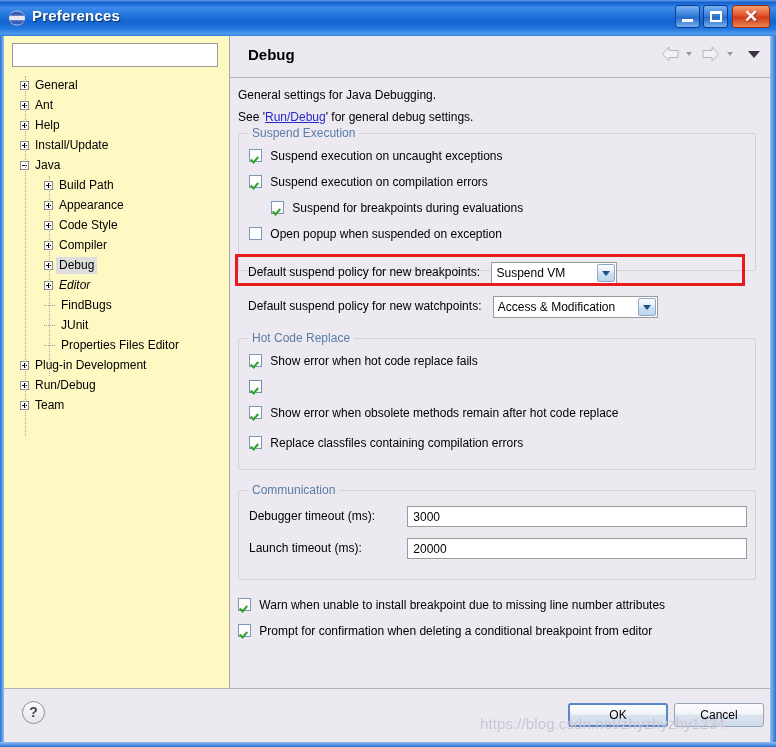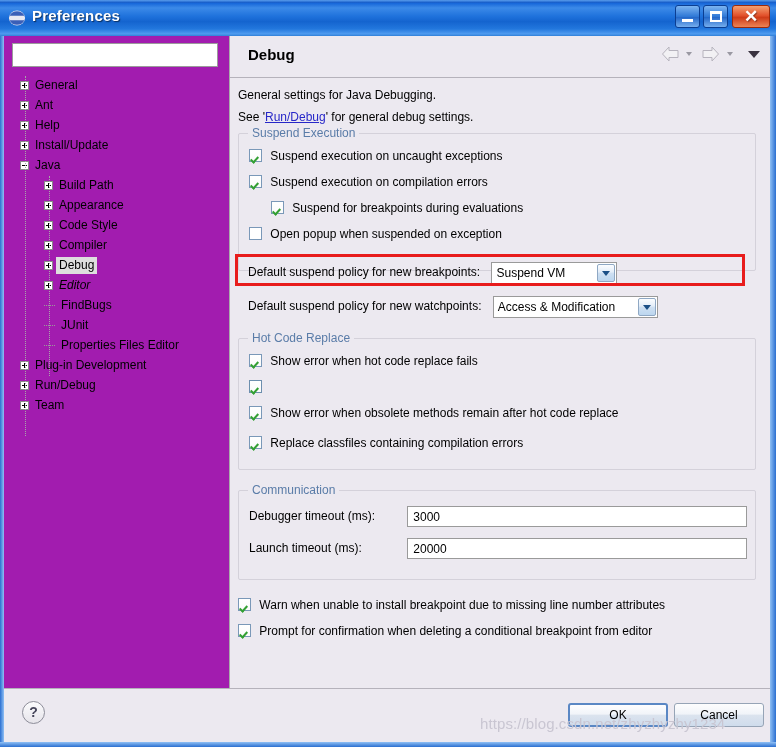--- a/index.html
+++ b/index.html
@@ -111,21 +111,21 @@
     width: 766px; height: 706px;
     background: #ece9f0;
     box-sizing: border-box;
   }
 
   
   #left-pane {
     position: absolute;
     left: 0; top: 0;
     width: 226px; height: 652px;
-    background: #a21caf;
+    background: #fef9c3;
     border-right: 1px solid #a9a9a9;
     box-sizing: border-box;
   }
   #filter-box {
     position: absolute;
     left: 8px; top: 7px;
     width: 206px; height: 24px;
     background: #ffffff;
     border: 1px solid #9b9b9b;
     box-sizing: border-box;

